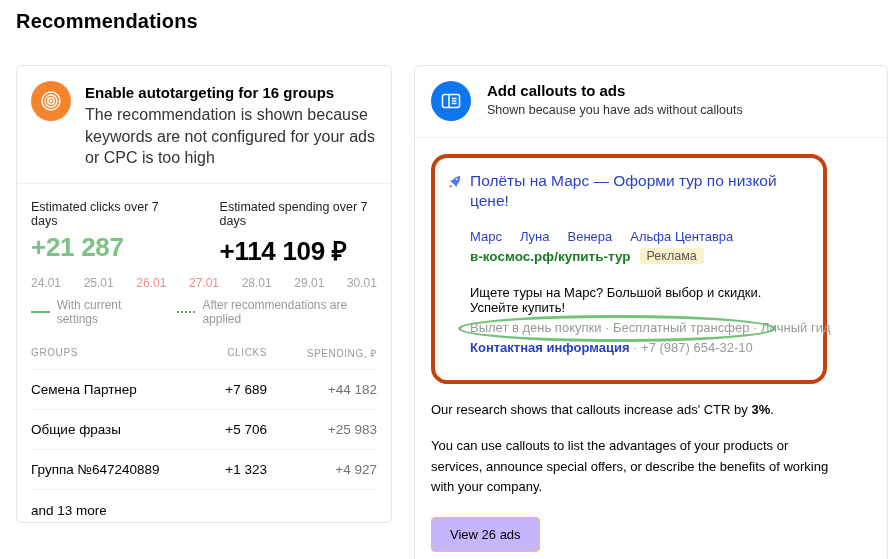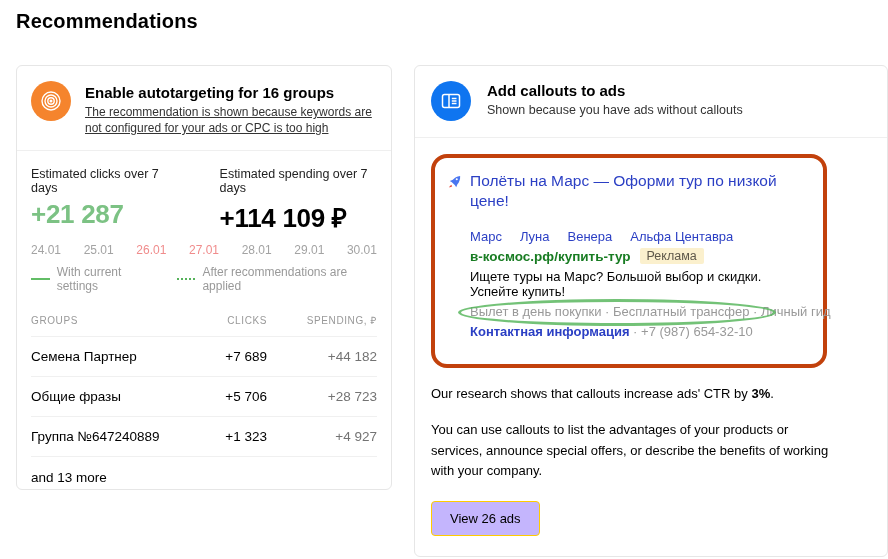--- a/index.html
+++ b/index.html
@@ -15,21 +15,21 @@
   .card-left { width:420px; }
   .card-right { width:474px; }
   .col-right { display:flex; flex-direction:column; gap:16px; }
 
   
   .card-head { display:flex; gap:14px; padding:15px 14px 14px 14px; align-items:flex-start; }
   .icon-circle { width:40px; height:40px; border-radius:50%; flex:0 0 40px; display:flex; align-items:center; justify-content:center; }
   .icon-orange { background:#f5842d; }
   .icon-blue { background:#0f75f0; }
   .card-head h2 { font-size:15px; font-weight:700; margin:3px 0 3px; }
-  .card-desc { font-size:12px; color:#333; line-height:1.35; max-width:348px;text-decoration:underline; }
+  .card-desc { font-size:16px; color:#333; line-height:1.35; max-width:348px; }
   .divider { border-top:1px solid #efefef; }
 
   
   .stats { display:flex; gap:49px; padding:16px 14px 6px; }
   .stat-label { font-size:12.5px; color:#222; margin-bottom:4px; }
   .stat-value { font-size:26px; font-weight:700; letter-spacing:-.3px; }
   .stat-green { color:#7cc284; }
   .stat-black { color:#000; }
 
   
@@ -63,21 +63,21 @@
 
   
   .ad-box { border:4px solid #c2410c; border-radius:16px; margin:16px 16px 0; padding:13px 16px 25px 35px; position:relative; width:396px; background:#fff; }
   .rocket { position:absolute; left:12px; top:16px; }
   .ad-title { color:#2b3fc4; font-size:15.5px; line-height:1.3; text-decoration:none; display:block; }
   .ad-sitelinks { display:flex; gap:18px; margin-top:18px; position:relative; width:max-content; }
   .ad-sitelinks a { color:#2b3fc4; font-size:13px; text-decoration:none; }
   .ad-urlrow { display:flex; align-items:center; gap:9px; margin-top:4px; }
   .ad-url { color:#187c22; font-weight:700; font-size:13.5px; }
   .ad-badge { background:#fbf0cd; color:#5f584a; font-size:12.5px; padding:1px 7px; border-radius:2px; }
-  .ad-text { font-size:13px; margin-top:5px; color:#000; }
+  .ad-text { font-size:13px; margin-top:21px; color:#000; }
   .ad-callouts { font-size:13px; color:#999; margin-top:5px; position:relative; width:max-content; }
   .ad-contact { font-size:13px; margin-top:5px; color:#999; }
   .ad-contact a { color:#2b3fc4; font-weight:700; text-decoration:none; }
   .ellipse { position:absolute; border:3px solid #5bb75f; border-radius:50%; pointer-events:none; opacity:.85; }
   .ellipse-callouts { left:-12px; top:-5px; width:318px; height:27px; }
 
   .para { font-size:13px; line-height:1.55; margin:16px 16px 0; max-width:400px; }
   .para b { font-weight:700; }
   .btn-row { margin:20px 16px 20px; }
 </style>
@@ -144,21 +144,21 @@
           <div class="tc-spend">Spending, ₽</div>
         </div>
         <div class="trow">
           <div class="tc-group">Семена Партнер</div>
           <div class="tc-clicks">+7 689</div>
           <div class="tc-spend">+44 182</div>
         </div>
         <div class="trow">
           <div class="tc-group">Общие фразы</div>
           <div class="tc-clicks">+5 706</div>
-          <div class="tc-spend">+28 723</div>
+          <div class="tc-spend">+25 983</div>
         </div>
         <div class="trow">
           <div class="tc-group">Группа №647240889</div>
           <div class="tc-clicks">+1 323</div>
           <div class="tc-spend">+4 927</div>
         </div>
         <div class="more-row">and 13 more</div>
       </div>
 
     </div>

